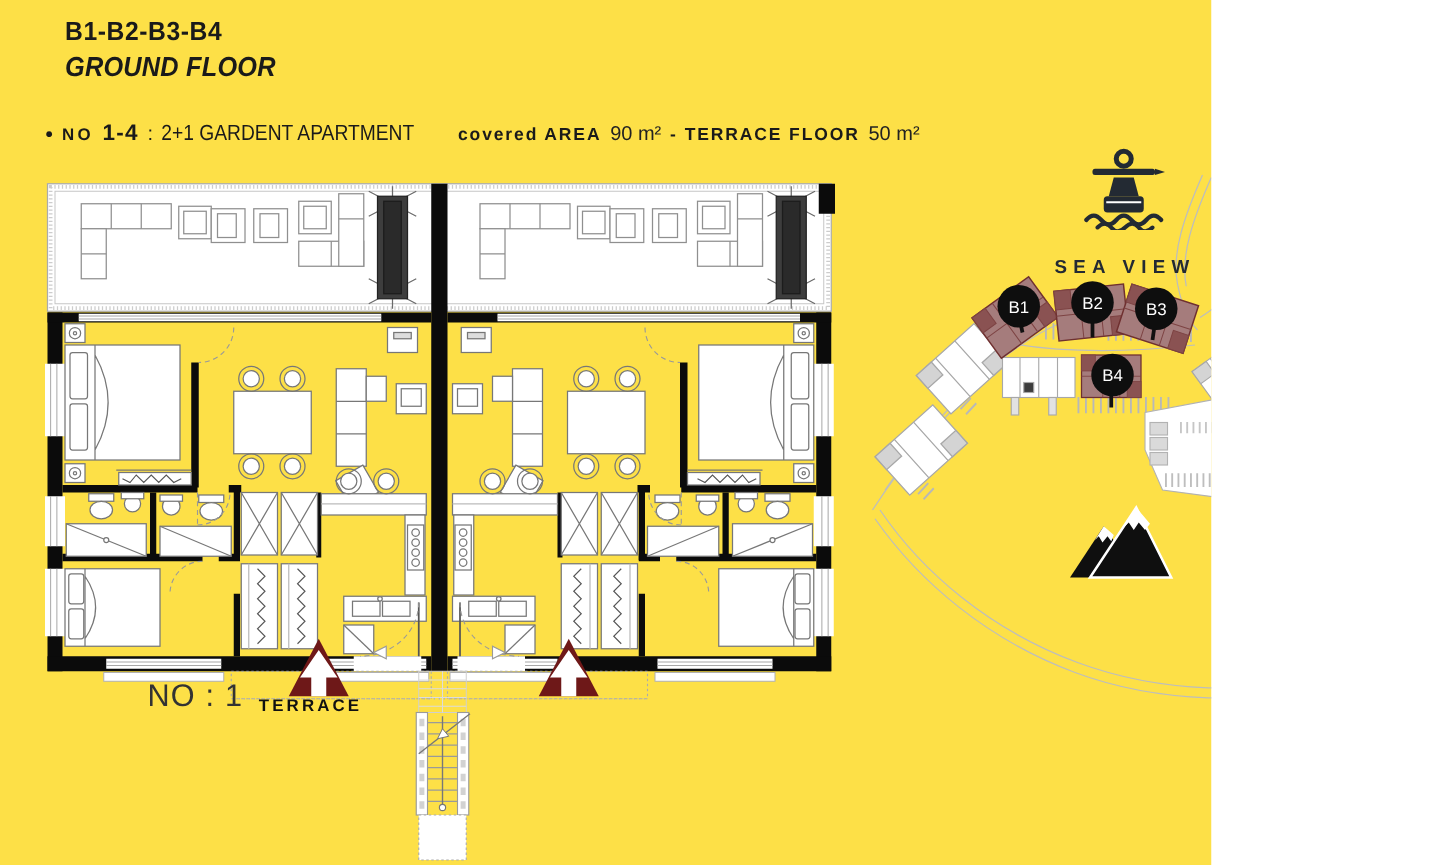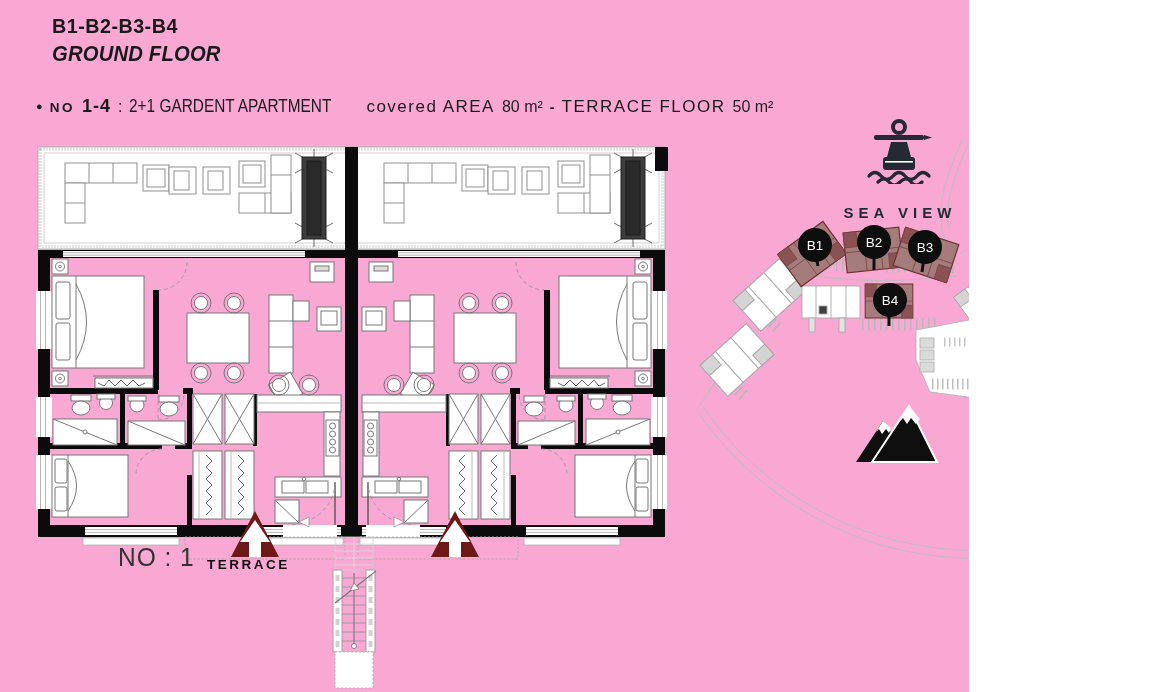--- a/index.html
+++ b/index.html
@@ -1,29 +1,29 @@
 <!DOCTYPE html>
 <html><head>
 <meta charset="utf-8">
 <style>
   html,body{margin:0;padding:0;background:#fff;}
-  .stage{position:relative;width:969px;height:692px;background:#f9a8d4;overflow:hidden;
+  .stage{position:relative;width:969px;height:692px;background:#fde047;overflow:hidden;
          font-family:"Liberation Sans", sans-serif;color:#1a1a1a;}
   
   .hdr{position:absolute;left:52px;top:14px;}
   .hdr .t1{font-size:21px;font-weight:700;letter-spacing:0.5px;transform:scaleX(.94);transform-origin:left;}
   .hdr .t2{font-size:22px;font-weight:700;font-style:italic;letter-spacing:0.2px;margin-top:3px;
            transform:scaleX(.92);transform-origin:left;}
   .info{position:absolute;left:36px;top:81px;display:flex;align-items:baseline;gap:7px;white-space:nowrap;}
   .info .bullet{font-size:11px;position:relative;top:-2px;}
   .info .no{font-weight:700;font-size:13.5px;letter-spacing:2.5px;margin-top:19px;}
   .info .noval{font-weight:700;font-size:18px;letter-spacing:1px;}
   .info .colon{font-size:16px;}
   .info .type{font-size:17.5px;transform:scaleX(.88);transform-origin:left;letter-spacing:0;}
-  .info .small{font-weight:400;font-size:17px;letter-spacing:1.5px;}
+  .info .small{font-weight:700;font-size:14px;letter-spacing:1.5px;}
   .info .val{font-size:16px;font-weight:400;color:#222;}
   .info .dash{font-weight:700;font-size:14px;}
   
   .no1{position:absolute;left:118px;top:543px;font-size:25px;font-weight:400;color:#333;
        letter-spacing:1px;transform:scaleX(.98);transform-origin:left;}
   .entrance{position:absolute;left:207px;top:557px;font-size:13.5px;font-weight:700;letter-spacing:2.5px;color:#111;}
   
   .seaview{position:absolute;left:836px;top:118px;width:128px;text-align:center;}
   .seaview .lbl{margin-top:16px;font-size:15px;font-weight:700;letter-spacing:5px;color:#232a33;}
   
@@ -41,21 +41,21 @@
     <div class="t1">B1-B2-B3-B4</div>
     <div class="t2">GROUND FLOOR</div>
   </div>
   <div class="info">
     <span class="bullet">●</span>
     <span class="no">NO</span>
     <span class="noval">1-4</span>
     <span class="colon">:</span>
     <span class="type">2+1 GARDENT APARTMENT</span>
     <span class="small">covered AREA</span>
-    <span class="val">80 m²</span>
+    <span class="val">90 m²</span>
     <span class="dash">-</span>
     <span class="small">TERRACE FLOOR</span>
     <span class="val">50 m²</span>
   </div>
 
   <svg style="left:35px;top:145px" width="633" height="547" viewBox="0 0 633 547">
     <defs>
 
       <g id="tfurn" stroke="#8f8f8f" fill="#ffffff" stroke-width="1">
         <rect x="22" y="16" width="72" height="20"></rect>

